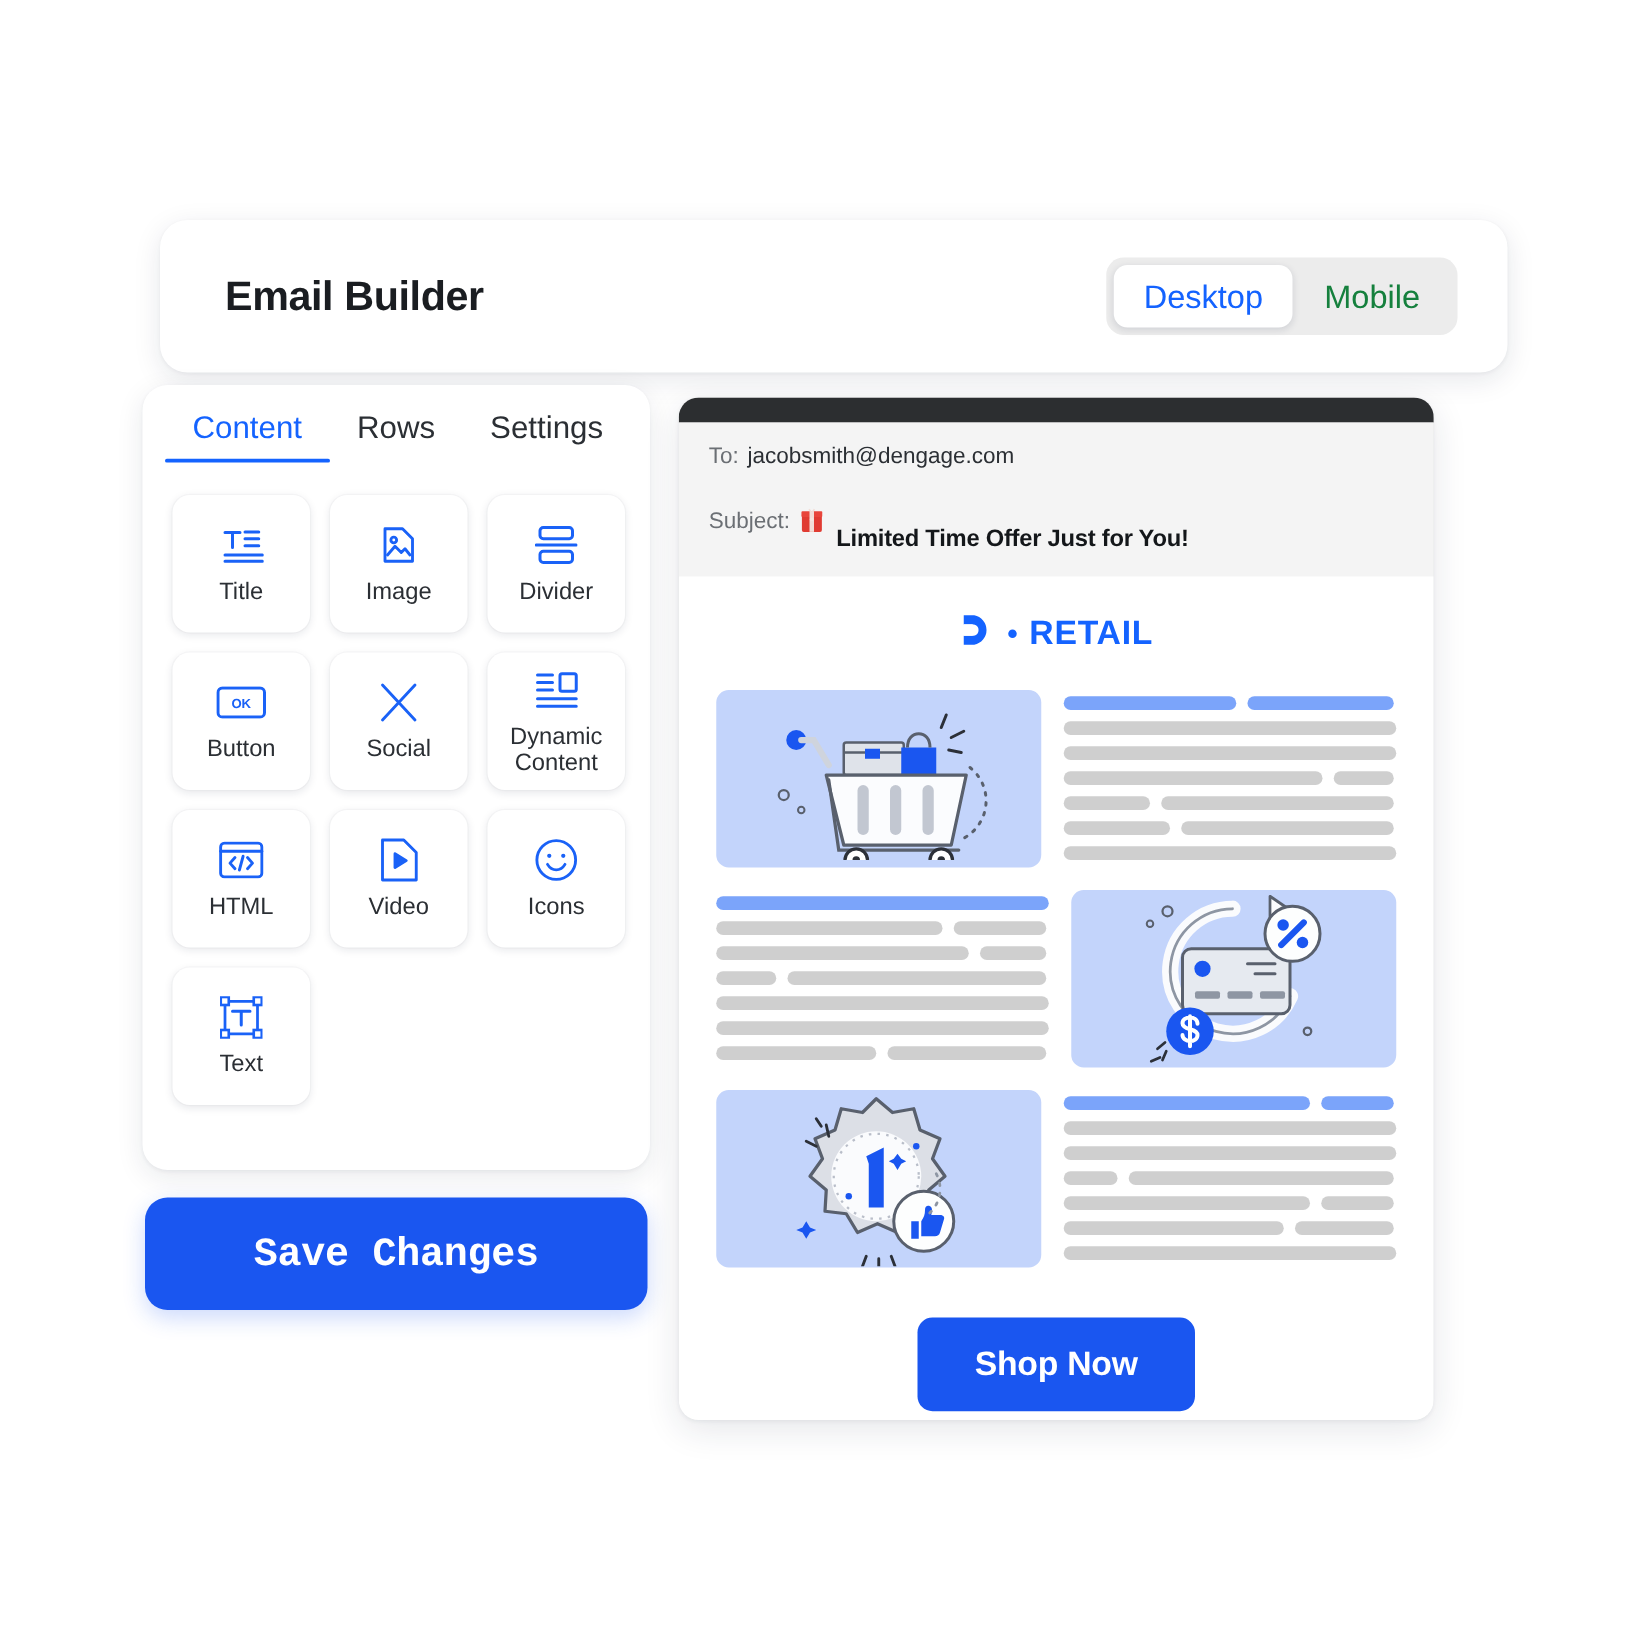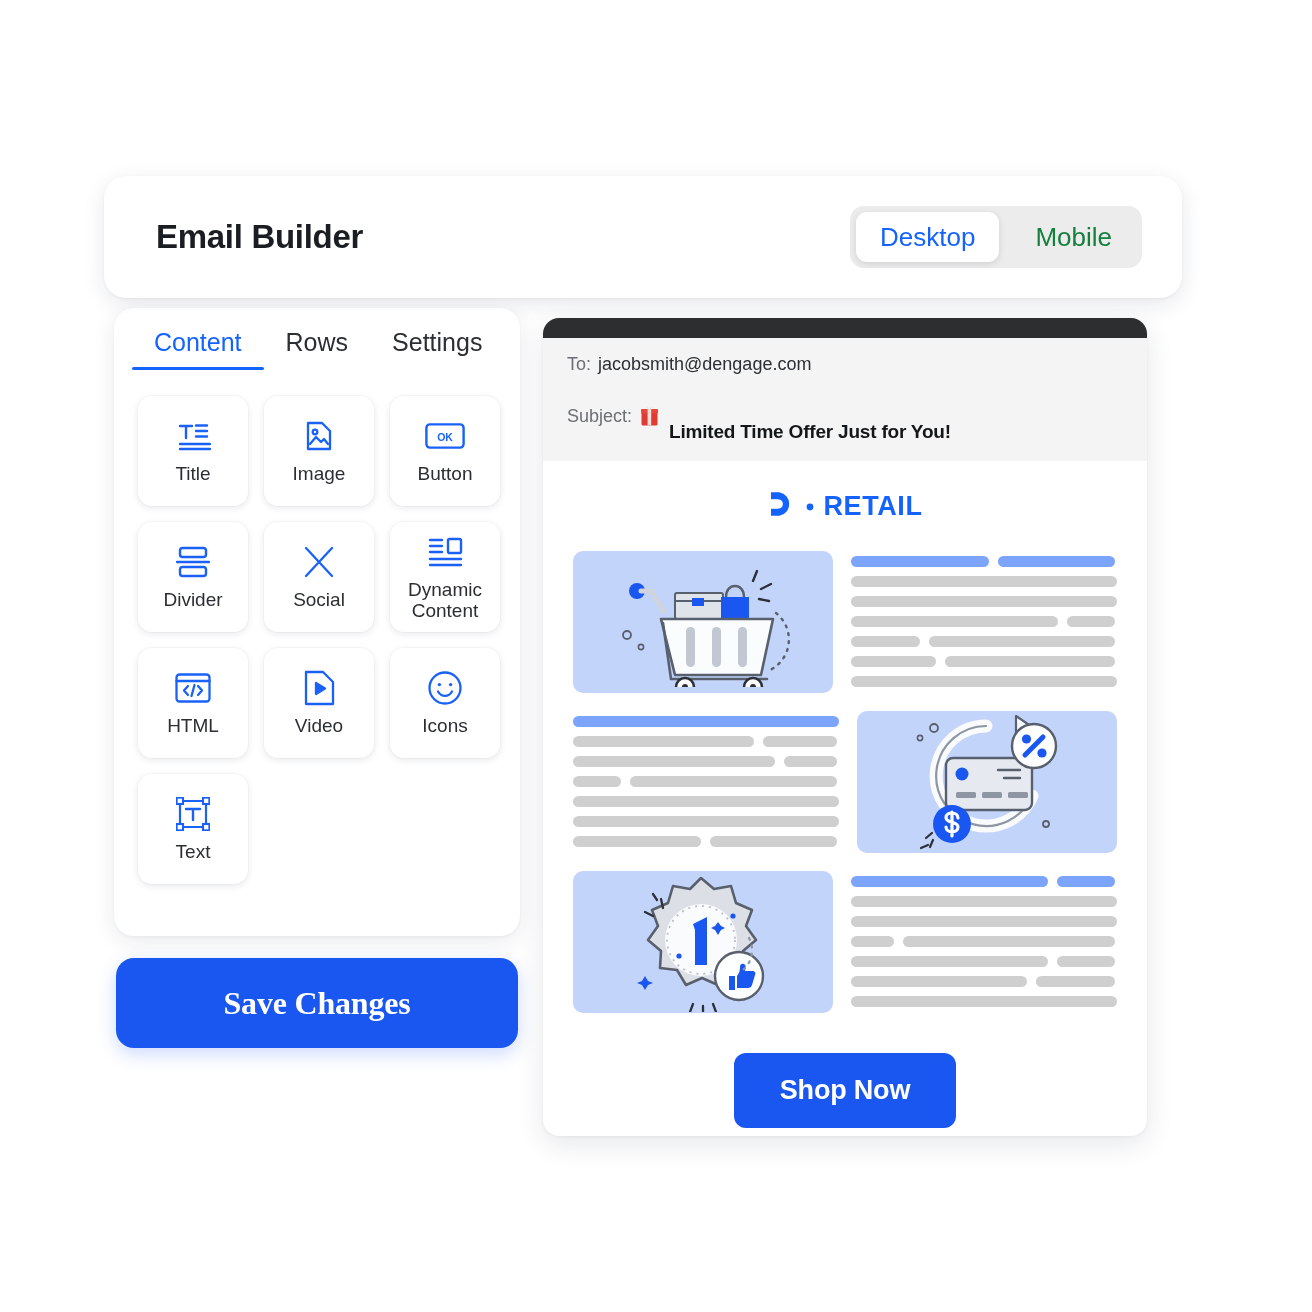--- a/index.html
+++ b/index.html
@@ -7,33 +7,33 @@
     width: 1312px; height: 1312px;
     background: #ffffff;
     font-family: "Liberation Sans", sans-serif;
     overflow: hidden;
   }
 
   .stage { position: relative; width: 1312px; height: 1312px; background:#fff; }
 
   
   .header-card {
-    position: absolute; left: 104px; top: 176px;
+    position: absolute; left: 128px; top: 176px;
     width: 1078px; height: 122px;
     background: #ffffff; border-radius: 22px;
     box-shadow: 0 6px 22px rgba(23,33,60,.10), 0 1px 3px rgba(23,33,60,.05);
     display: flex; align-items: center; justify-content: space-between;
     padding: 0 40px 0 52px;
   }
   .app-title {
     font-size: 33px; font-weight: 700; color: #1a1d21; letter-spacing: -0.3px;
   }
   .seg {
     display: flex; background: #ececec; border-radius: 14px; padding: 6px;
-    gap: 12px;
+    gap: 1px;
   }
   .seg-btn {
     font-size: 26px; padding: 12px 24px; border-radius: 11px;
     color: #15803d; border: none; background: transparent; cursor: pointer;
     font-family: "Liberation Sans", sans-serif; line-height: 1;
   }
   .seg-btn.active {
     background: #ffffff; color: #1463ff; font-weight: 400;
     box-shadow: 0 2px 6px rgba(23,33,60,.13);
   }
@@ -76,21 +76,21 @@
     white-space: pre-line;
   }
 
   
   .save-btn {
     position: absolute; left: 116px; top: 958px;
     width: 402px; height: 90px;
     background: #1a56f0; border: none; border-radius: 18px;
     color: #ffffff; font-size: 32px; font-weight: 700;
     letter-spacing: -0.2px; cursor: pointer;
-    font-family: Liberation Serif, serif;
+    font-family: Liberation Mono, monospace;
     box-shadow: 0 6px 18px rgba(26,86,240,.22);
   }
 
   
   .preview-card {
     position: absolute; left: 543px; top: 318px;
     width: 604px; height: 818px;
     background: #e5e5e5; border-radius: 16px;
     box-shadow: 0 8px 28px rgba(23,33,60,.11), 0 1px 3px rgba(23,33,60,.05);
     overflow: hidden;
@@ -172,36 +172,36 @@
             <svg width="36" height="36" viewBox="0 0 36 36" fill="none" stroke="#1a62f7" stroke-width="2.3" stroke-linejoin="round">
               <path d="M7 5h14l8 8v18H7z"></path>
               <circle cx="14" cy="14" r="2.3"></circle>
               <path d="M9 26l6-7 5 5 3-3 4 5" stroke-linecap="round"></path>
             </svg>
           </div>
           <div class="tile-lbl">Image</div>
         </div>
         <div class="tile">
           <div class="tile-ico">
-            <svg width="40" height="26" viewBox="0 0 40 26" fill="none">
-              <rect x="1.4" y="1.4" width="37.2" height="23.2" rx="3.5" stroke="#1a62f7" stroke-width="2.4"></rect>
-              <text x="20" y="17.6" font-family="Liberation Sans, sans-serif" font-size="10.5" font-weight="700" fill="#1a62f7" text-anchor="middle">OK</text>
-            </svg>
-          </div>
-          <div class="tile-lbl">Button</div>
-        </div>
-        <div class="tile">
-          <div class="tile-ico">
             <svg width="34" height="34" viewBox="0 0 34 34" fill="none" stroke="#1a62f7" stroke-width="2.4" stroke-linecap="round">
               <rect x="4" y="3" width="26" height="9" rx="2.6"></rect>
               <path d="M1 17h32"></path>
               <rect x="4" y="22" width="26" height="9" rx="2.6"></rect>
             </svg>
           </div>
           <div class="tile-lbl">Divider</div>
+        </div>
+        <div class="tile">
+          <div class="tile-ico">
+            <svg width="40" height="26" viewBox="0 0 40 26" fill="none">
+              <rect x="1.4" y="1.4" width="37.2" height="23.2" rx="3.5" stroke="#1a62f7" stroke-width="2.4"></rect>
+              <text x="20" y="17.6" font-family="Liberation Sans, sans-serif" font-size="10.5" font-weight="700" fill="#1a62f7" text-anchor="middle">OK</text>
+            </svg>
+          </div>
+          <div class="tile-lbl">Button</div>
         </div>
         <div class="tile">
           <div class="tile-ico">
             <svg width="34" height="34" viewBox="0 0 34 34" fill="none" stroke="#1a62f7" stroke-width="2.3" stroke-linecap="round">
               <path d="M4 3l26 28M30 3L4 31"></path>
             </svg>
           </div>
           <div class="tile-lbl">Social</div>
         </div>
         <div class="tile">

